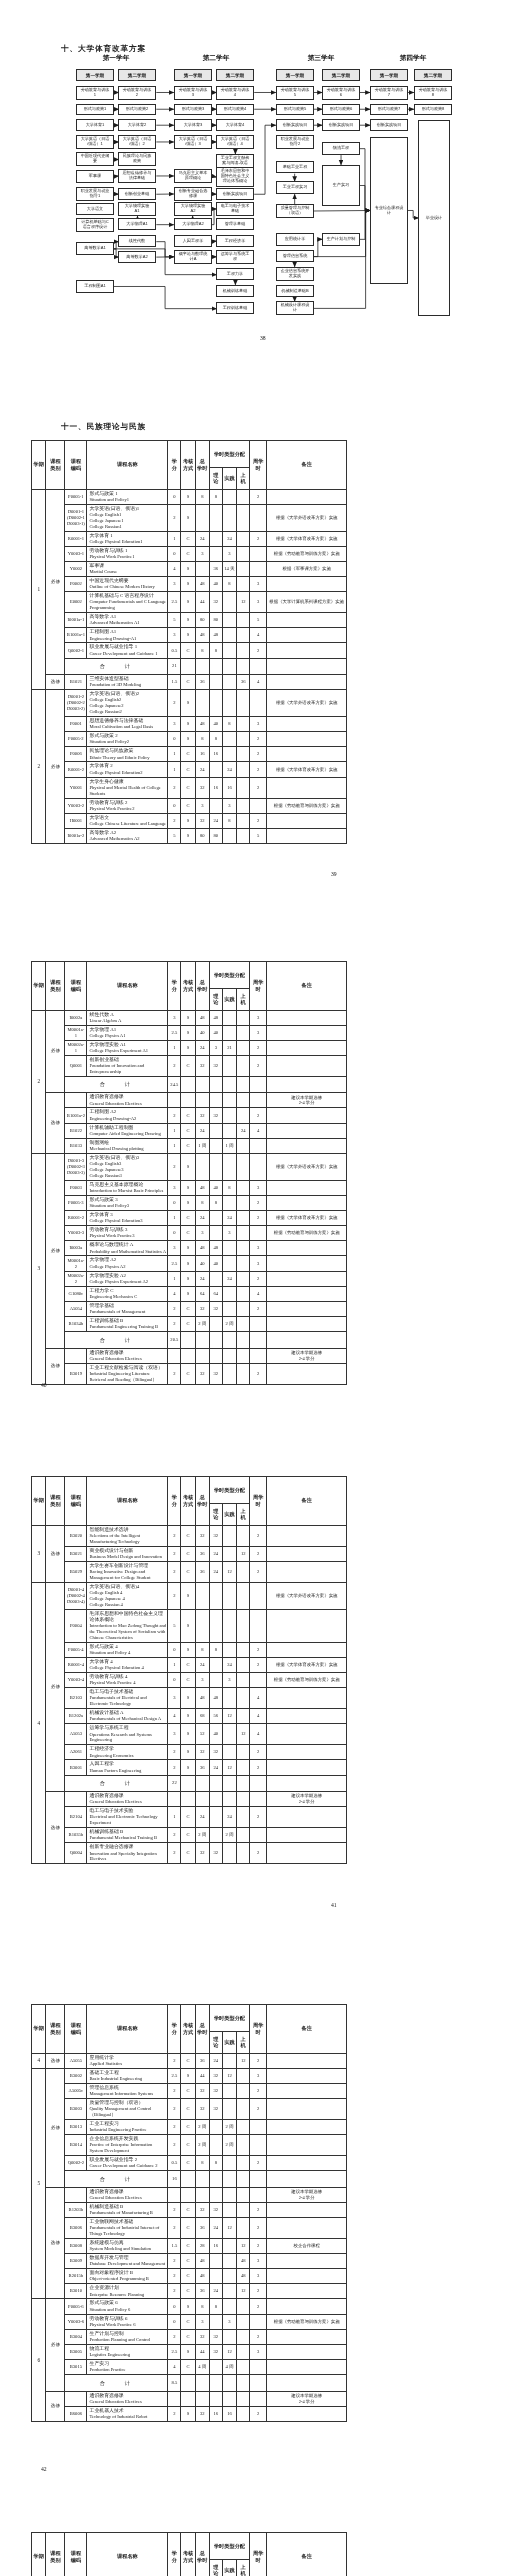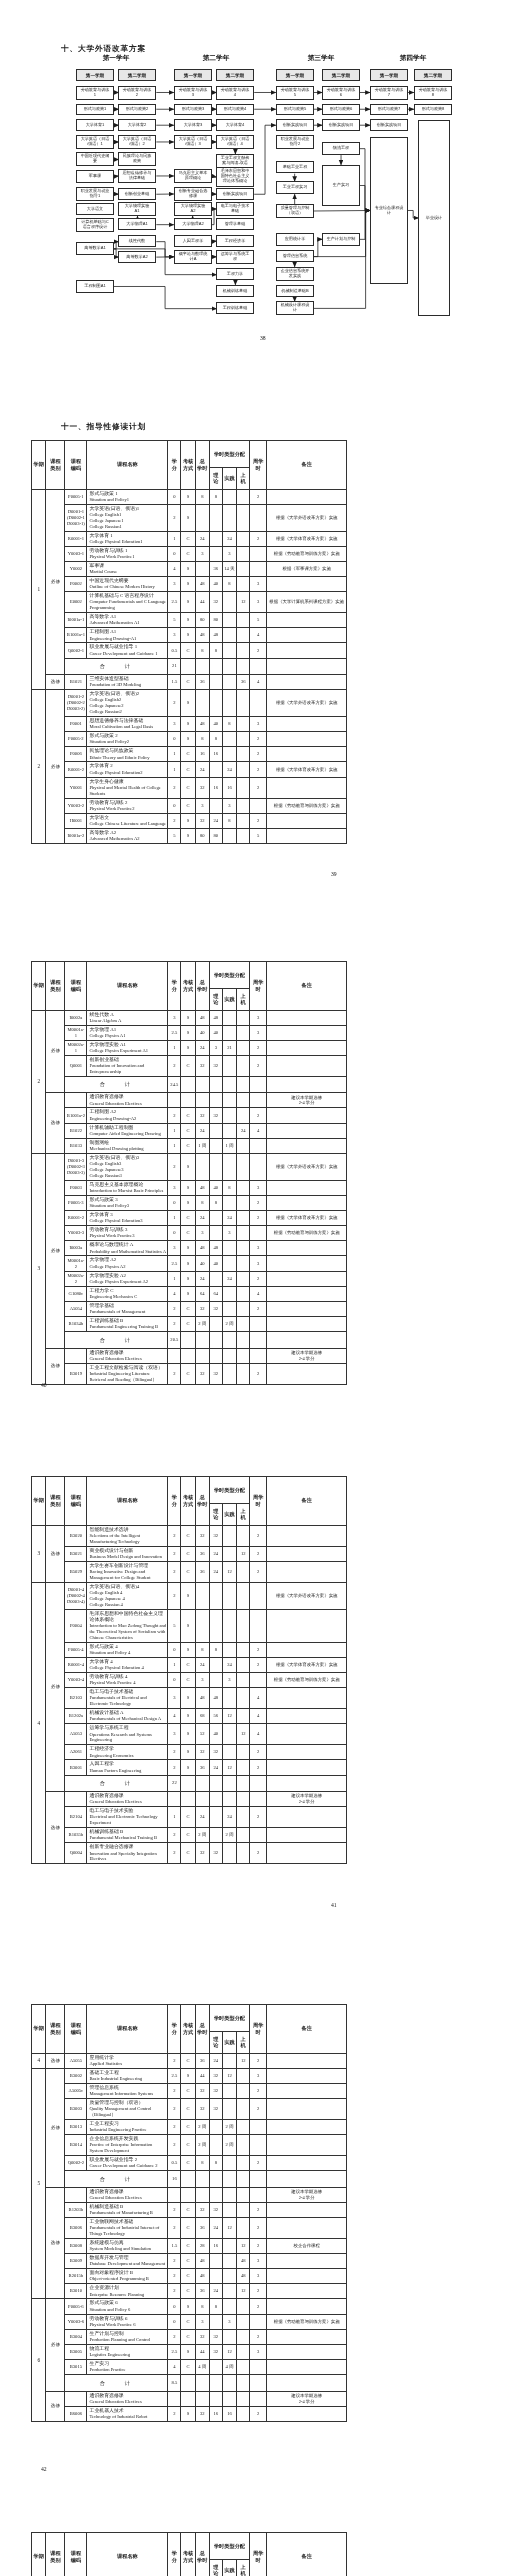--- a/index.html
+++ b/index.html
@@ -22,21 +22,21 @@
   .plan td.note{white-space:pre-line;font-size:4.4px;}
   .plan td.sem{font-size:5.2px;}
   .plan td .zh{font-size:4.9px;}
   .plan td .en{font-size:4.6px;}
   .plan td.sum{letter-spacing:3.1px;font-size:5.2px;}
 </style>
 </head>
 <body>
 
 <div id="sheet">
-  <div class="sec-title" style="left:61px;top:44px;">十、大学外语改革方案</div>
+  <div class="sec-title" style="left:61px;top:44px;">十、大学体育改革方案</div>
   <div id="flowchart">
     <svg id="arrows" width="528" height="371" viewBox="0 0 1024 720">
       <defs>
         <marker id="arr" markerWidth="8" markerHeight="8" refX="6.5" refY="3" orient="auto">
           <path d="M0,0 L7,3 L0,6 Z" fill="#1b1b1b"></path>
         </marker>
       </defs>
       <g id="arrowlines">
           <polyline points="220,179.5 230,179.5" fill="none" stroke="#1b1b1b" stroke-width="1.5" marker-end="url(#arr)"></polyline>
           <polyline points="303,179.5 337,179.5" fill="none" stroke="#1b1b1b" stroke-width="1.5" marker-end="url(#arr)"></polyline>
@@ -206,21 +206,21 @@
       <div class="fc-box" style="left: 276px; top: 285px; width: 38px; height: 12.4px;">机械制造基础B</div>
       <div class="fc-box" style="left: 276px; top: 301px; width: 38px; height: 14px;">机械设计课程设
 计</div>
       <div class="fc-box" style="left: 322px; top: 142px; width: 38px; height: 13px;">物流工程</div>
       <div class="fc-box" style="left: 322px; top: 165px; width: 38px; height: 41px;">生产实习</div>
       <div class="fc-box" style="left: 322px; top: 233px; width: 38px; height: 13px;">生产计划与控制</div>
       <div class="fc-box" style="left: 370px; top: 137px; width: 38px; height: 147px;">专业综合课程设
 计</div>
       <div class="fc-box" style="left: 418px; top: 120px; width: 32px; height: 196px;">毕业设计</div>
     </div>
-  <div class="sec-title" style="left:61px;top:422px;">十一、指导性修读计划</div>
+  <div class="sec-title" style="left:61px;top:422px;">十一、民族理论与民族</div>
   <div id="tables">
       <table class="plan" style="top: 440px;">
         <colgroup>
           <col style="width: 14.4px;">
           <col style="width: 19px;">
           <col style="width: 22px;">
           <col style="width: 81px;">
           <col style="width: 13px;">
           <col style="width: 14.4px;">
           <col style="width: 14px;">

